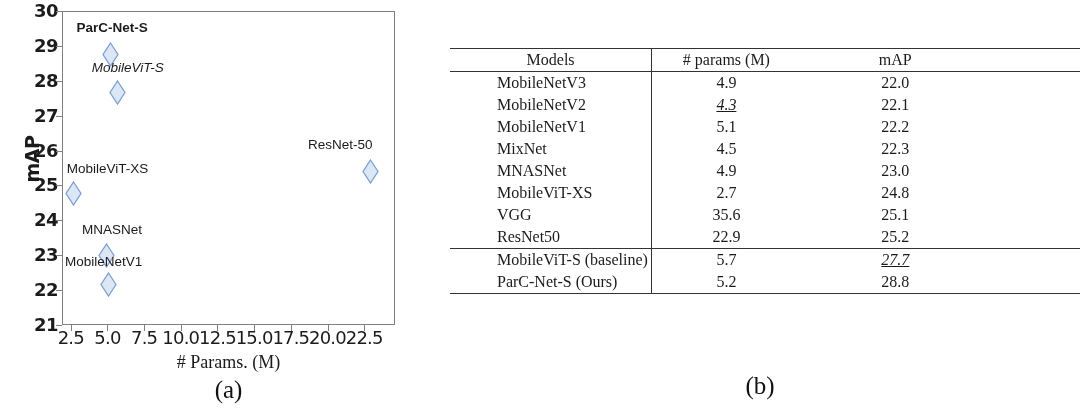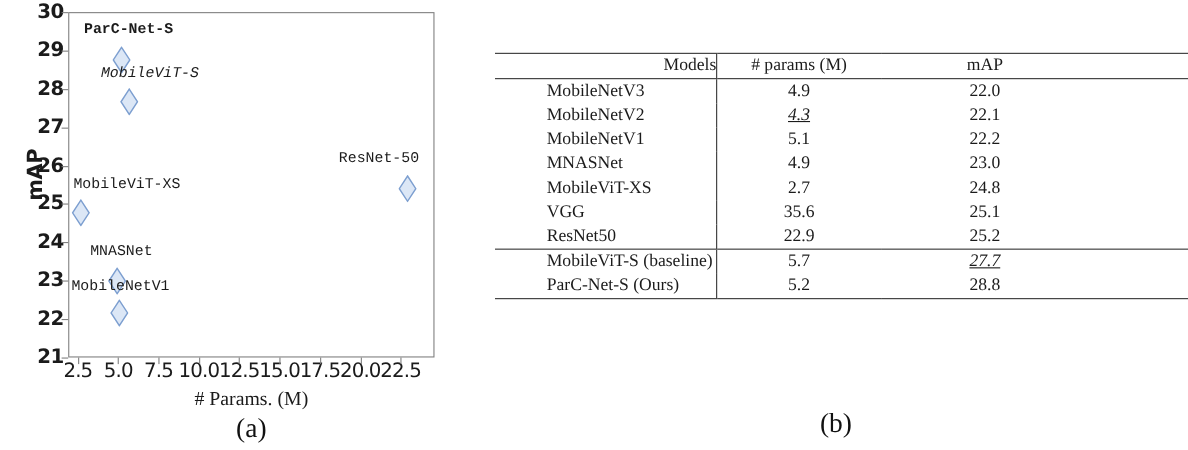--- a/index.html
+++ b/index.html
@@ -144,21 +144,21 @@
     position: absolute;
     width: 17px;
     height: 25px;
     margin-left: -8.5px;
     margin-top: -12.5px;
     pointer-events: auto;
   }
   .point-label {
     position: absolute;
     white-space: nowrap;
-    font-family: Liberation Mono, monospace;
+    font-family: Liberation Sans, sans-serif;
     font-size: 13.5px;
     color: #1b1b1b;
     line-height: 1;
   }
   .point-label.bold   { font-weight: bold; }
   .point-label.italic { font-style: italic; }
 
   
   #panel-b {
     position: absolute;
@@ -181,21 +181,21 @@
   #results-table td, #results-table th {
     padding: 0;
     height: 22px;
     font-weight: normal;
     vertical-align: middle;
   }
   #results-table .col-model  { width: 182px; text-align: left;   padding-left: 47px; }
   #results-table .col-params { width: 192px; text-align: center; }
   #results-table .col-map    { width: 256px; text-align: center; padding-right: 90px;}
 
-  #results-table thead th.col-model  { text-align: right; padding-left: 0; }
+  #results-table thead th.col-model  { text-align: center; padding-left: 0; }
 
   
   .rule-top    { border-top: 1.3px solid #333333; }
   .rule-double { border-bottom: 1.3px solid #333333; }
   .rule-mid    { border-top: 1.3px solid #333333; }
   .rule-bottom { border-bottom: 1.3px solid #333333; }
 
   
   .vsep { border-right: 1.3px solid #333333; }
 
@@ -315,20 +315,25 @@
           <td class="col-model vsep">MobileNetV2</td>
           <td class="col-params cell-italic">4.3</td>
           <td class="col-map">22.1</td>
         </tr>
         <tr class="">
           <td class="col-model vsep">MobileNetV1</td>
           <td class="col-params">5.1</td>
           <td class="col-map">22.2</td>
         </tr>
         <tr class="">
+          <td class="col-model vsep">MixNet</td>
+          <td class="col-params">4.5</td>
+          <td class="col-map">22.3</td>
+        </tr>
+        <tr class="">
           <td class="col-model vsep">MNASNet</td>
           <td class="col-params">4.9</td>
           <td class="col-map">23.0</td>
         </tr>
         <tr class="">
           <td class="col-model vsep">MobileViT-XS</td>
           <td class="col-params cell-bold">2.7</td>
           <td class="col-map">24.8</td>
         </tr>
         <tr class="">

